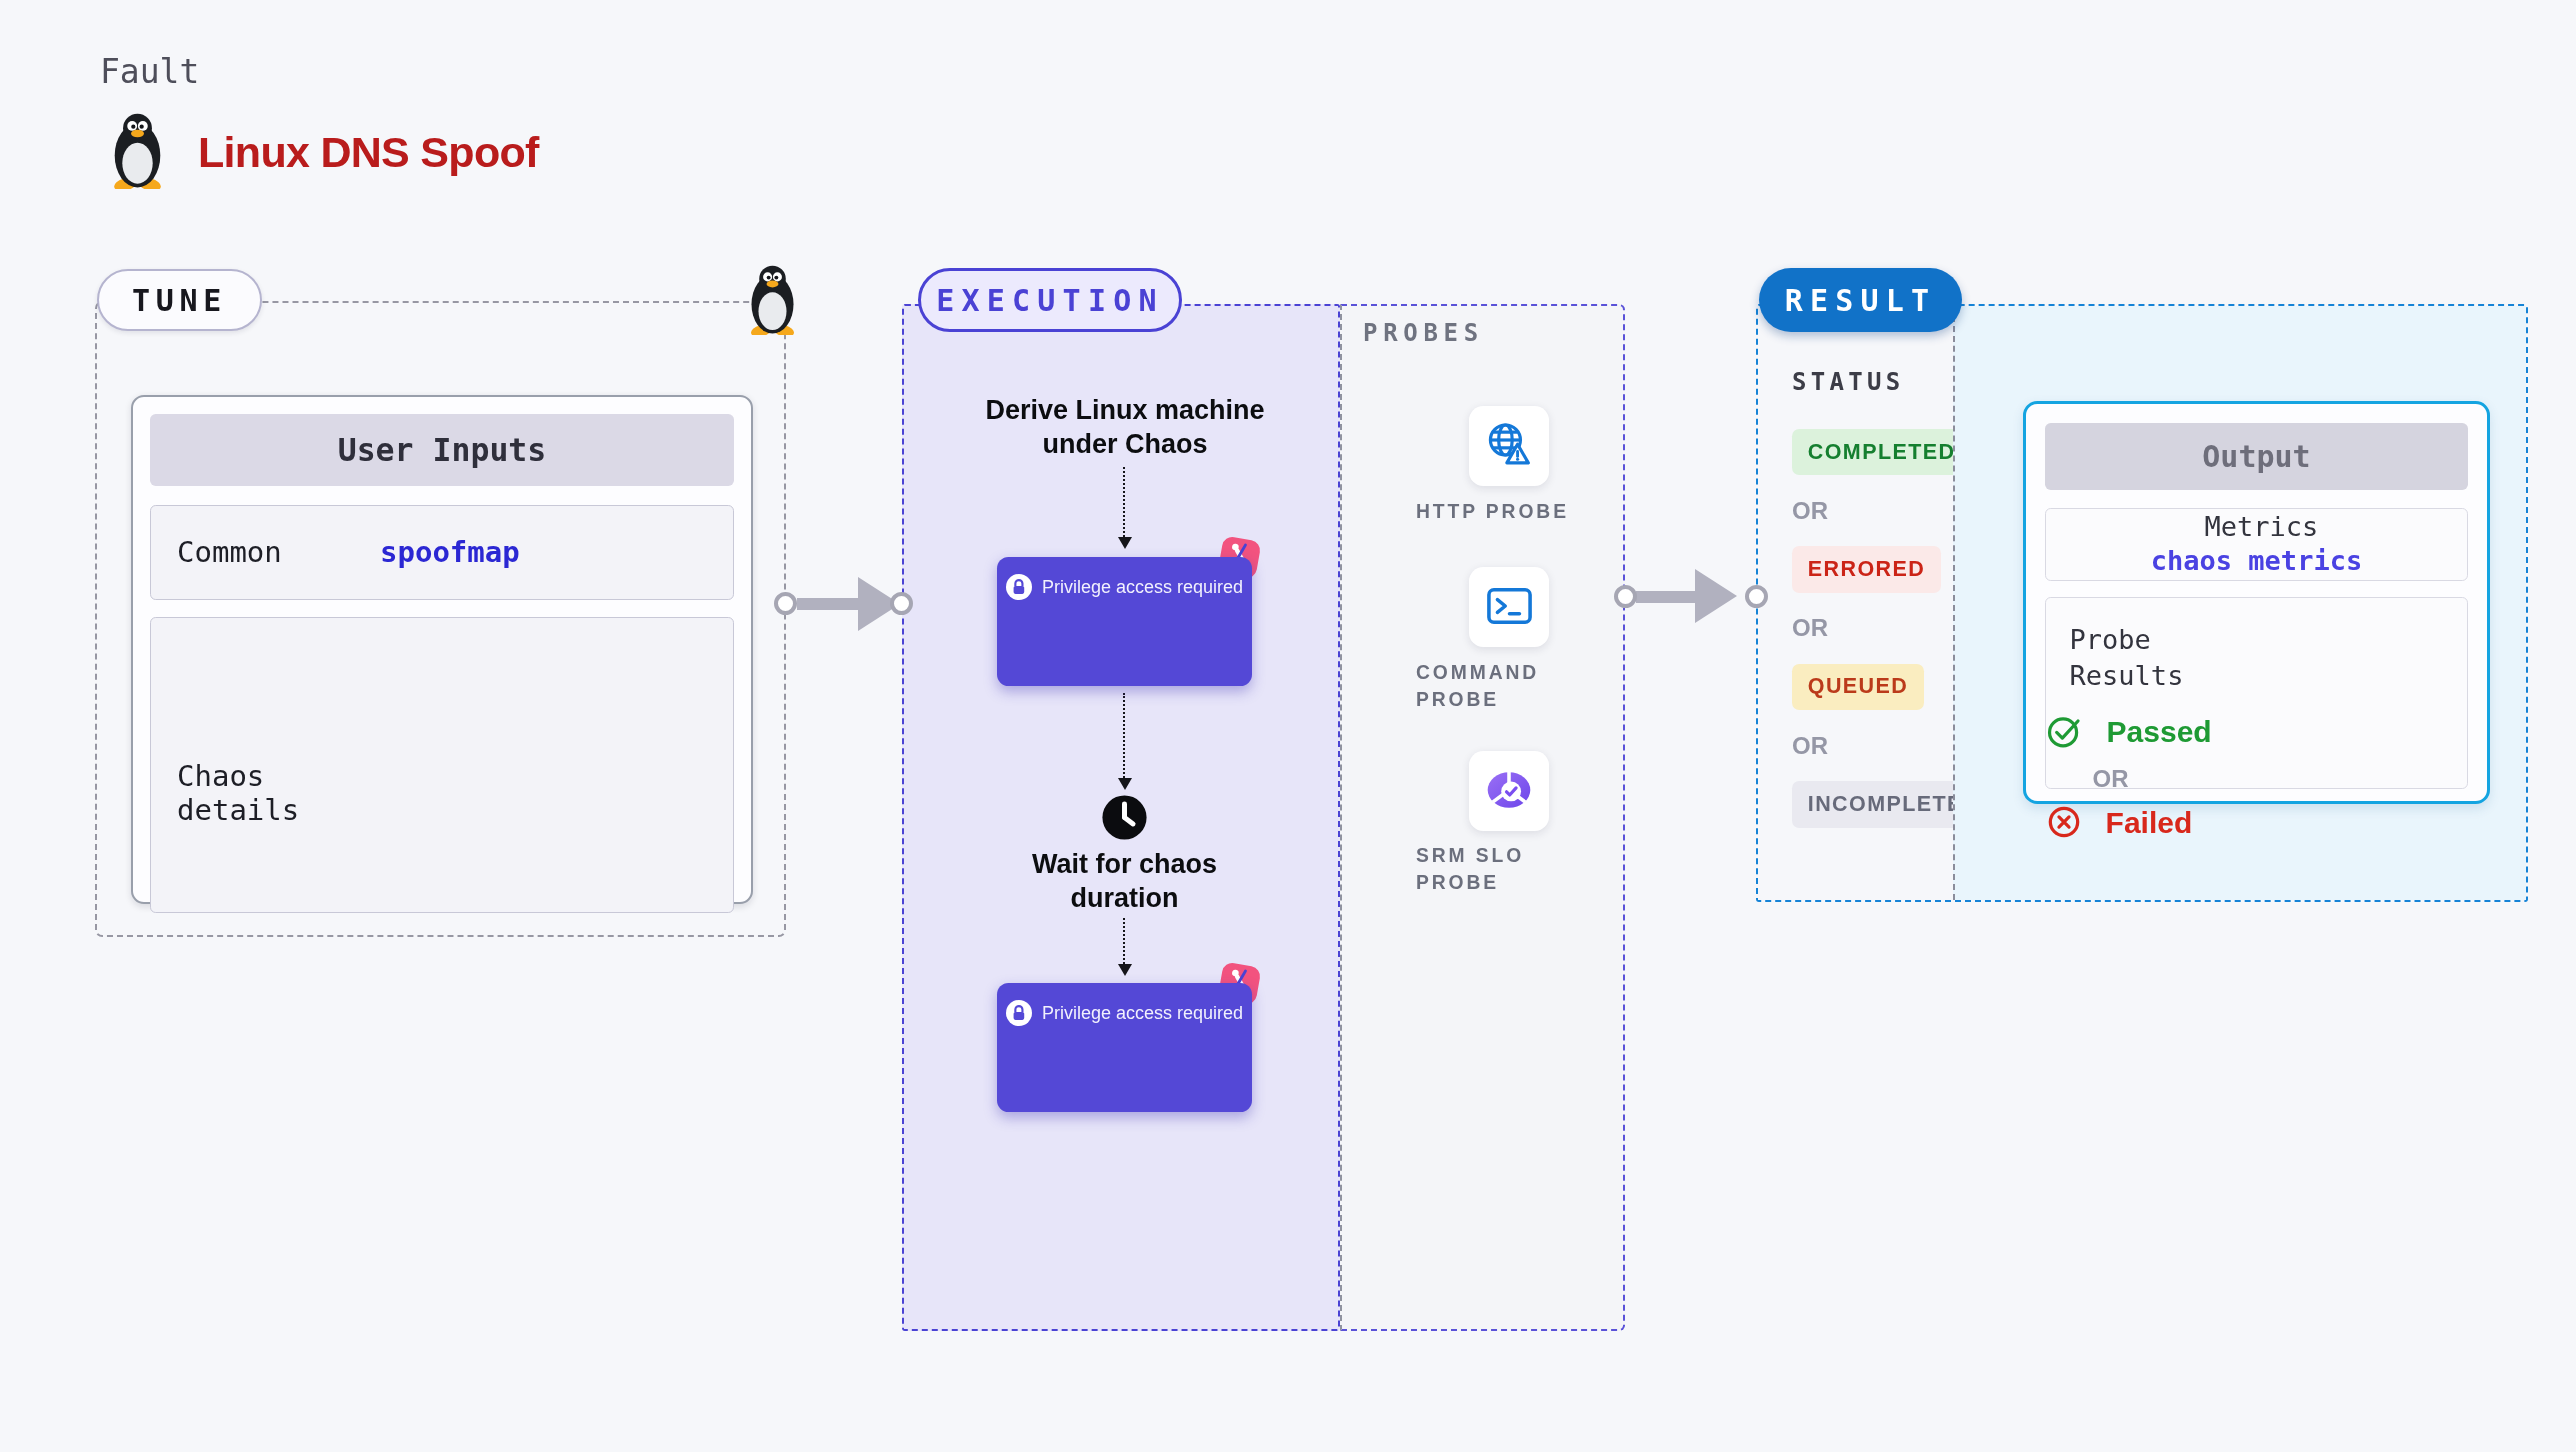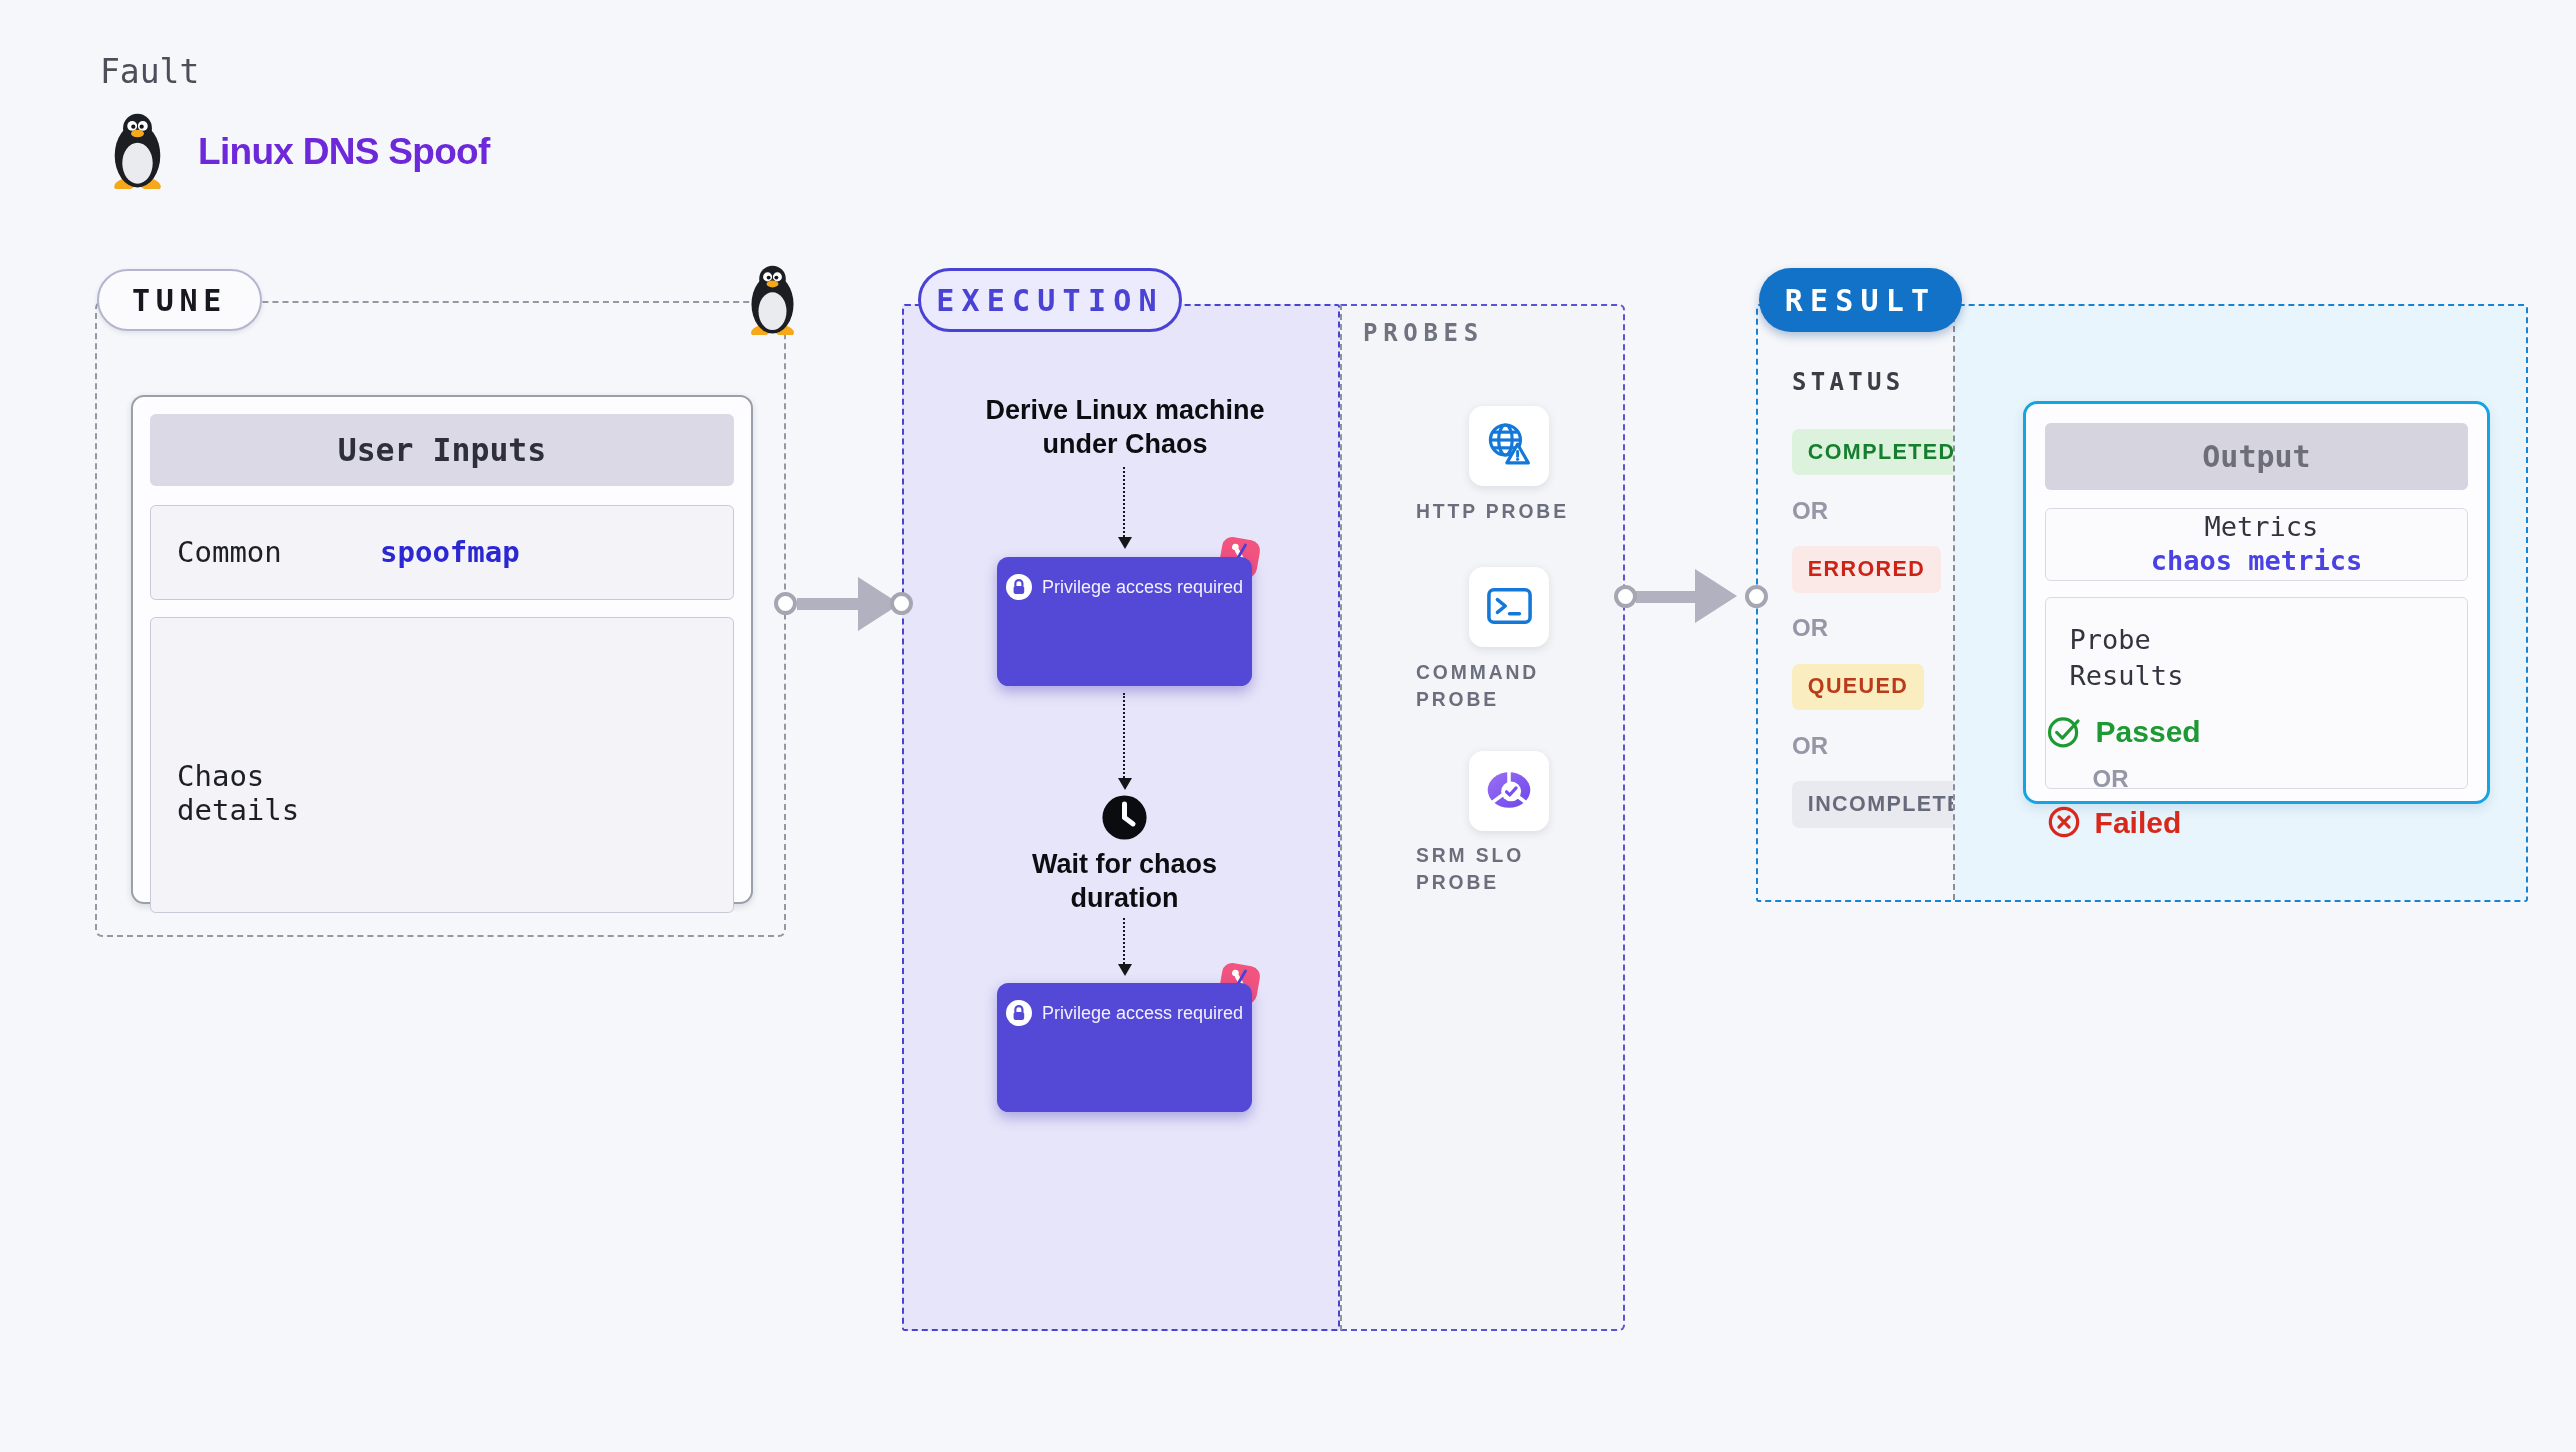--- a/index.html
+++ b/index.html
@@ -11,21 +11,21 @@
     overflow: hidden;
   }
 
   
   .kicker {
     position: absolute; left: 100px; top: 52px;
     font-family: "DejaVu Sans Mono", monospace;
     font-size: 33px; font-weight: 500; color: #4e4e5a;
   }
   .title-row { position: absolute; left: 106px; top: 113px; display: flex; align-items: center; gap: 29px; }
-  .page-title { font-size: 37px; font-weight: 700; color: #6d28d9; letter-spacing: -0.7px; }
+  .page-title { font-size: 43px; font-weight: 700; color: #b91c1c; letter-spacing: -0.7px; }
 
   
   .pill {
     position: absolute; z-index: 6;
     display: flex; align-items: center; justify-content: center;
     font-family: "DejaVu Sans Mono", monospace; font-weight: 700;
     border-radius: 32px;
   }
   .pill-tune {
     left: 97px; top: 269px; width: 165px; height: 62px;
@@ -191,21 +191,21 @@
   }
   .out-row-metrics { margin-top: 18.6px; height: 73px; align-items: center; }
   .out-row-probe   { margin-top: 15.8px; height: 192px; align-items: flex-start; }
   .out-label {
     width: 152px; padding-left: 24px; flex: none;
     font-family: "DejaVu Sans Mono", monospace; font-size: 27px; color: #33343e; line-height: 36px;
   }
   .out-row-probe .out-label { padding-top: 24px; }
   .out-value { font-family: "DejaVu Sans Mono", monospace; font-size: 27px; font-weight: 600; color: #4a42e2; }
   .probe-results-col { padding-top: 18.6px; display: flex; flex-direction: column; }
-  .verdict-row { display: flex; align-items: center; gap: 13px; }
+  .verdict-row { display: flex; align-items: center; gap: 24px; }
   .verdict-passed { font-size: 30px; font-weight: 700; color: #1e9a34; }
   .verdict-failed { font-size: 30px; font-weight: 700; color: #d8281c; }
   .probe-results-col .or-label { margin: 14.3px 0 11.5px 47px; }
 </style>
 </head>
 <body>
 
 <div class="kicker">Fault</div>
 
 <div class="title-row">

